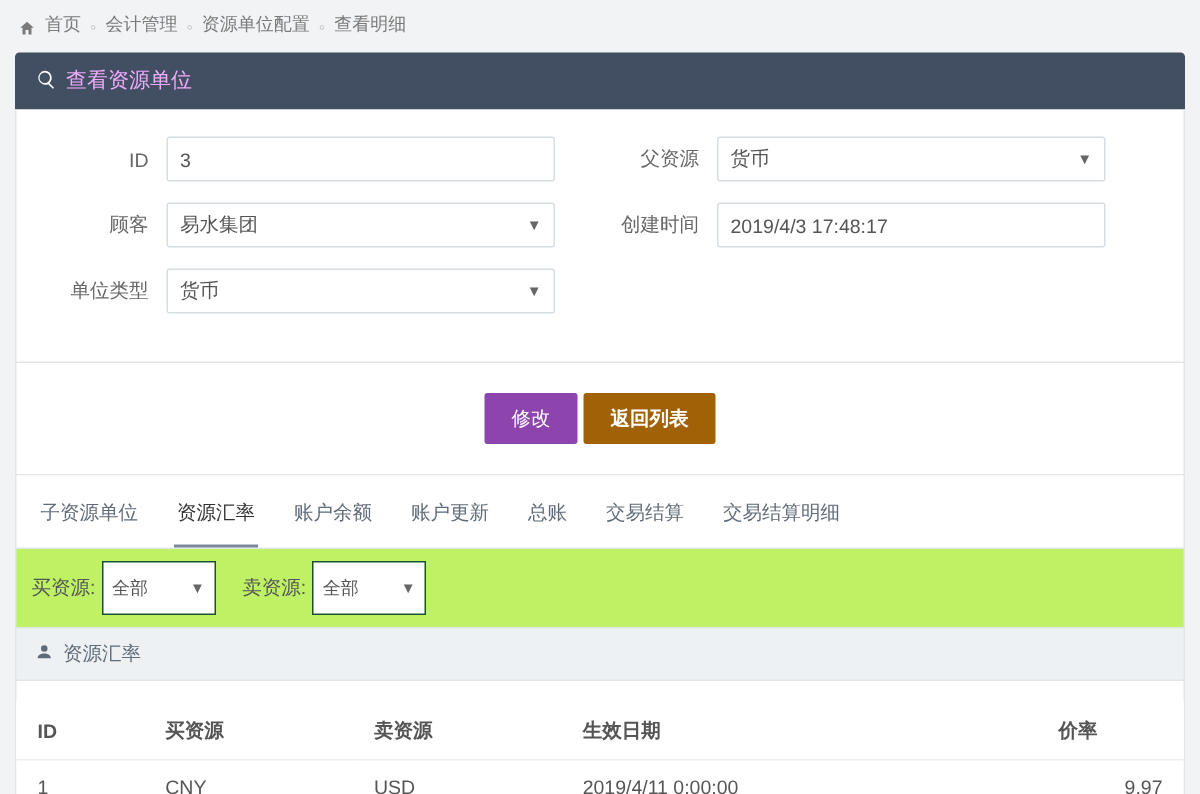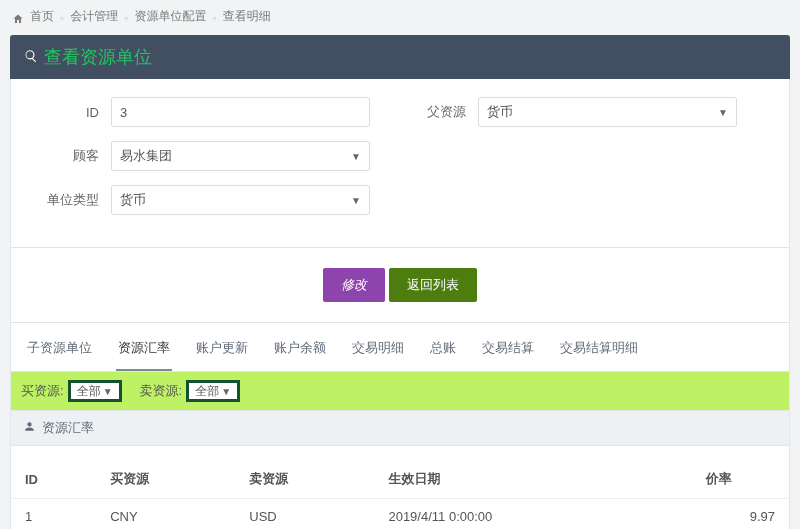--- a/index.html
+++ b/index.html
@@ -2,39 +2,39 @@
 <html><head>
 <meta charset="utf-8">
 <style>
   * { box-sizing: border-box; margin: 0; padding: 0; font-family: "Microsoft YaHei", Arial, sans-serif; }
   body { background: #f1f3f4; font-size: 13px; color: #555; width: 800px; }
   .wrap { padding: 4px 10px 20px 10px; }
   .breadcrumb { display: flex; align-items: flex-end; gap: 6px; font-size: 12px; color: #7a7a7a; padding: 4px 2px 10px 2px; }
   .breadcrumb .sep { color: #bbb; }
   .home-icon { display:inline-block; width:12px;height:12px; position:relative; }
   .home-icon svg { width:12px;height:12px; fill:#7a7a7a; }
-  .panel-title { background: #424f63; color: #22c55e; padding: 10px 14px; font-size: 18px; display:flex; align-items:center; gap:6px; border-radius: 3px 3px 0 0; }
+  .panel-title { background: #424f63; color: #f0abfc; padding: 10px 14px; font-size: 14px; display:flex; align-items:center; gap:6px; border-radius: 3px 3px 0 0; }
   .panel-title svg { width:14px; height:14px; fill:#fff; }
   .form-card { background:#fff; padding: 18px 22px; border: 1px solid #e3e6e9; border-top: none; }
   .form-row { display:flex; align-items:center; margin-bottom: 14px; }
   .form-col { display:flex; align-items:center; width:50%; }
   .form-label { width: 78px; text-align:right; color:#666; font-size:13px; padding-right: 12px; }
   .form-control { flex:1; height:30px; border:1px solid #d8dde2; background:#fff; padding:4px 8px; font-size:13px; color:#555; display:flex; align-items:center; justify-content:space-between; border-radius:2px; margin-right: 30px; }
   .form-control.select { cursor:pointer; }
   .caret { font-size:10px; color:#666; }
   .actions { background:#fff; text-align:center; padding:20px 0; border:1px solid #e3e6e9; border-top:none; display:flex; justify-content:center; gap:4px; }
   .btn { display:inline-block; padding:8px 18px; color:#fff; font-size:13px; border:none; cursor:pointer; border-radius:2px; }
-  .btn-purple { background:#8E44AD;font-style:italic; }
-  .btn-blue { background:#4d7c0f; }
+  .btn-purple { background:#8E44AD; }
+  .btn-blue { background:#a16207;font-weight:bold; }
   .tabs { background:#fff; border:1px solid #e3e6e9; border-top:none; padding: 10px 14px 0 14px; display:flex; gap: 22px; font-size:13px;text-align:center; }
   .tab { padding: 6px 2px 12px 2px; color:#5f6b78; cursor:pointer; border-bottom: 2px solid transparent; }
   .tab.active { color:#333; border-bottom: 2px solid #7a8899; }
   .filter-bar { background:#bef264; border:1px solid #e3e6e9; border-top:none; padding: 8px 10px; display:flex; align-items:center; gap: 18px; font-size:13px; }
   .filter-item { display:flex; align-items:center; gap:4px; }
-  .mini-select { height:22px; border:3px solid #14532d; background:#fff; padding:0 6px; display:flex; align-items:center; gap:2px; font-size:12px; }
+  .mini-select { height:36px; border:1px solid #14532d; background:#fff; padding:0 6px; display:flex; align-items:center; gap:28px; font-size:12px; }
   .sub-header { background:#eef1f4; border:1px solid #e3e6e9; border-top:none; padding: 8px 12px; display:flex; align-items:center; gap:6px; color:#5f6b78; font-size:13px; }
   .sub-header svg { width:13px; height:13px; fill:#5f6b78; }
   .table { width:100%; border-collapse: collapse; background:#fff; }
   .table th, .table td { text-align:left; padding: 10px 14px; font-size:13px; color:#555; border-bottom:1px solid #eceff2; }
   .table thead th { background:#fff; font-weight:600; color:#555; border-top:none; }
   .table tbody tr:nth-child(even) { background:#fafbfc; }
   .table-wrap { border:1px solid #e3e6e9; border-top:none; padding-top:14px; background:#fff; }
 </style>
 </head>
 <body>
@@ -82,43 +82,48 @@
       </div>
     </div>
     <div class="form-row">
       <div class="form-col">
         <div class="form-label">顾客</div>
         <div class="form-control select">
           <span>易水集团</span>
           <span class="caret">▼</span>
         </div>
       </div>
+      <div class="form-col">
+        <div class="form-label">创建时间</div>
+        <div class="form-control">
+            <span>2019/4/3 17:48:17</span>
+          </div>
+      </div>
     </div>
     <div class="form-row">
       <div class="form-col">
         <div class="form-label">单位类型</div>
         <div class="form-control select">
           <span>货币</span>
           <span class="caret">▼</span>
         </div>
       </div>
     </div>
   </div>
 
   <div class="actions">
     <button class="btn btn-purple">修改</button>
     <button class="btn btn-blue">返回列表</button>
   </div>
 
   <div class="tabs">
     <div class="tab">子资源单位</div>
     <div class="tab active">资源汇率</div>
+    <div class="tab">账户余额</div>
     <div class="tab">账户更新</div>
-    <div class="tab">账户余额</div>
-    <div class="tab">交易明细</div>
     <div class="tab">总账</div>
     <div class="tab">交易结算</div>
     <div class="tab">交易结算明细</div>
   </div>
 
   <div class="filter-bar">
     <div class="filter-item">
       <span>买资源:</span>
       <div class="mini-select">
         <span>全部</span>

